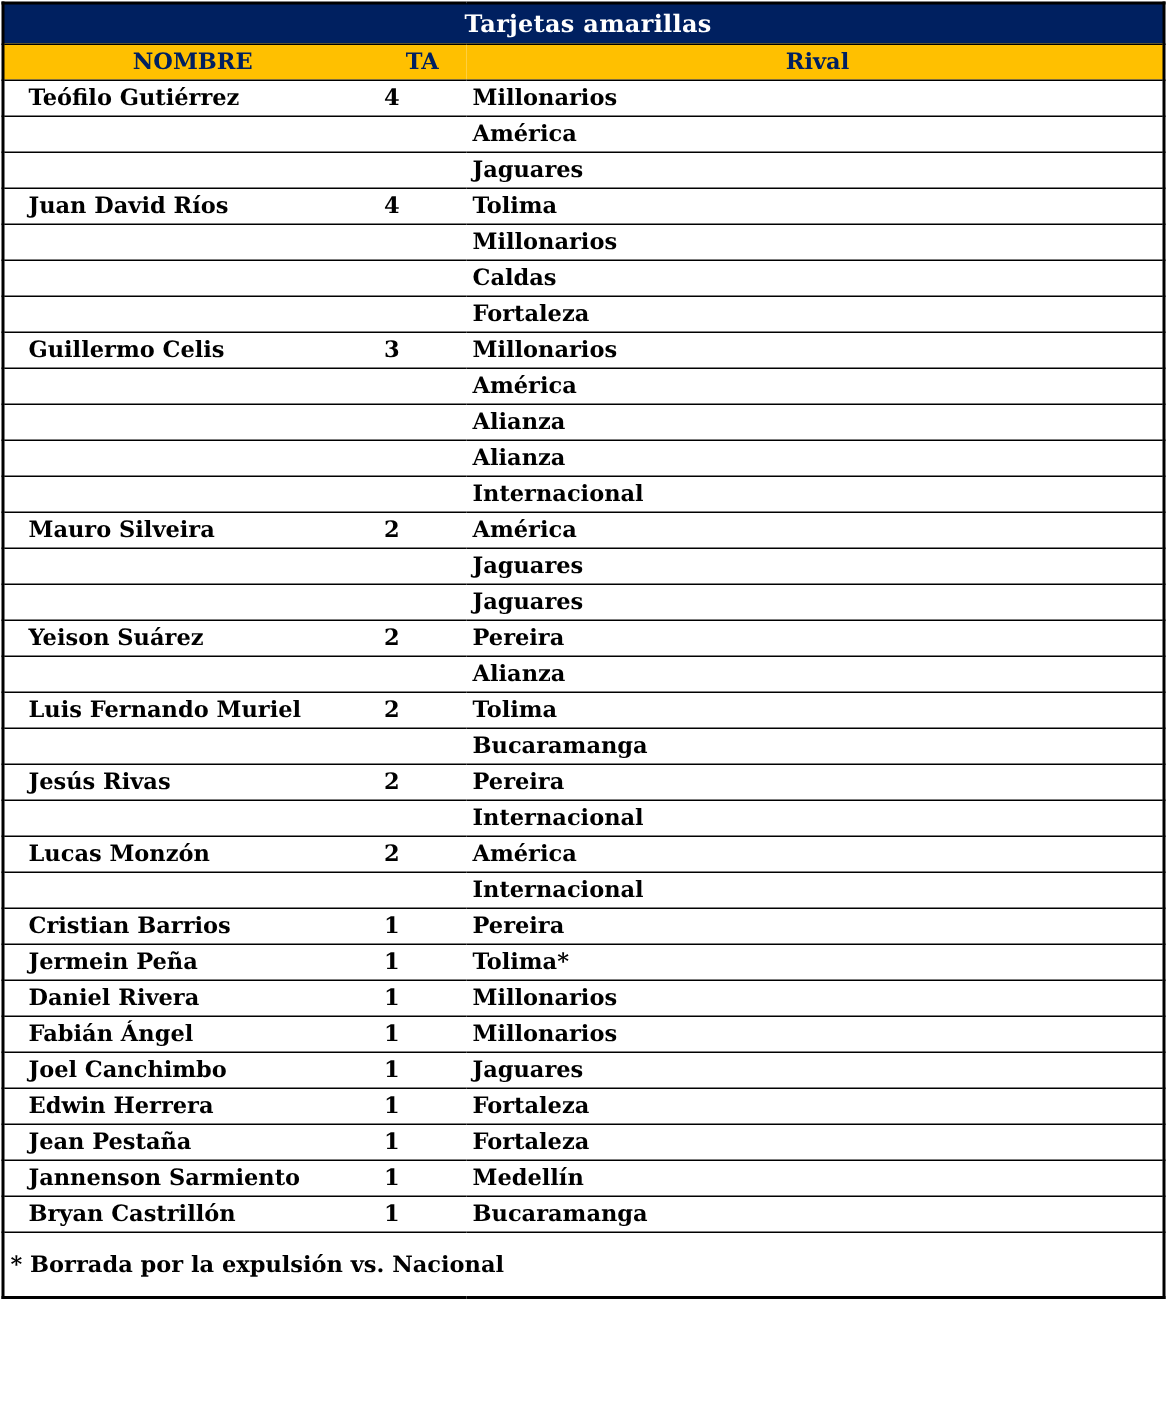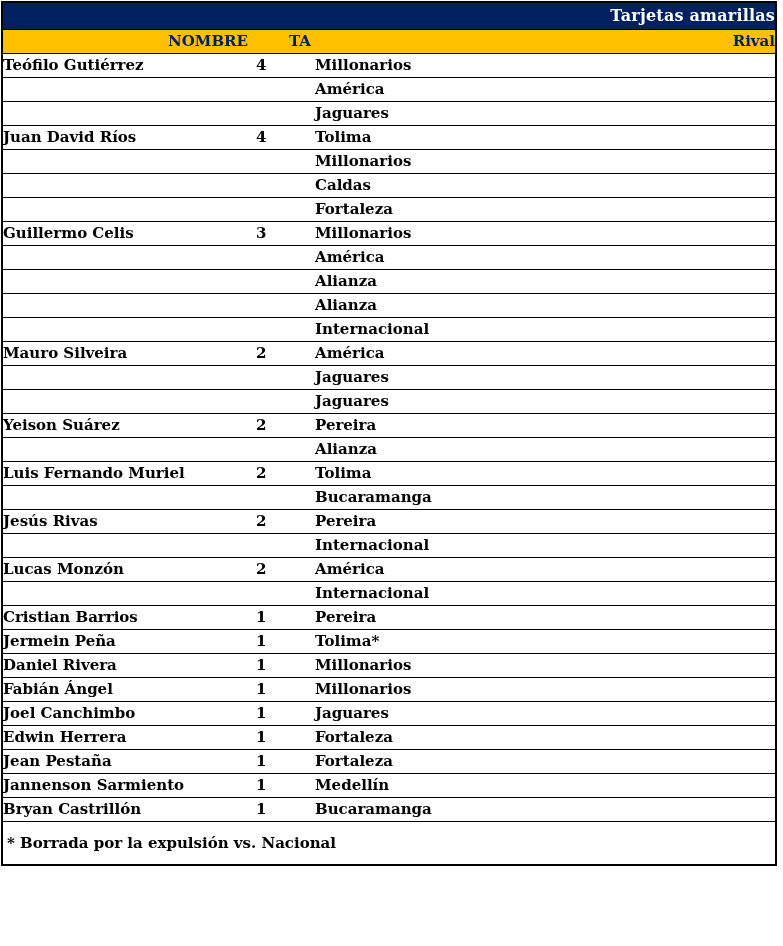--- a/index.html
+++ b/index.html
@@ -31,50 +31,50 @@
     font-weight: bold;
     color: var(--text);
   }
   col.c-nombre { width: 246px; }
   col.c-ta     { width: 63px;  }
   col.c-rival  { width: auto;  }
 
   tr.title-row th {
     background: var(--navy);
     color: #ffffff;
-    text-align: right;
+    text-align: center;
     font-size: 16px;
     height: 27px;
     padding: 0 0 0 6px;
     border-bottom: 1px solid var(--line);
     letter-spacing: 0.2px;
   }
   tr.header-row th {
     background: var(--gold);
     color: var(--navy);
-    text-align: right;
+    text-align: center;
     font-size: 15px;
     height: 24px;
     padding: 0;
     border-bottom: 1px solid var(--line);
   }
   tr.header-row th.col-nombre { padding-left: 6px; }
   tr.header-row th.col-ta     { padding-left: 4px; margin-left: 16px; }
   tr.header-row th.col-rival  { padding-left: 4px; margin-top: 43px; }
 
   tbody td {
     height: 24px;
     font-size: 15px;
     padding: 0;
     border-bottom: 1px solid var(--line);
     background: #ffffff;
     white-space: nowrap;
     overflow: hidden;
   }
-  td.cell-nombre { padding-left: 0; }
+  td.cell-nombre { padding-left: 16px; }
   td.cell-ta     { padding-left: 8px; }
   td.cell-rival  { padding-left: 4px; }
 
   tfoot td {
     height: 44px;
     font-size: 15px;
     padding: 0 0 0 4px;
     background: #ffffff;
     white-space: nowrap;
   }

